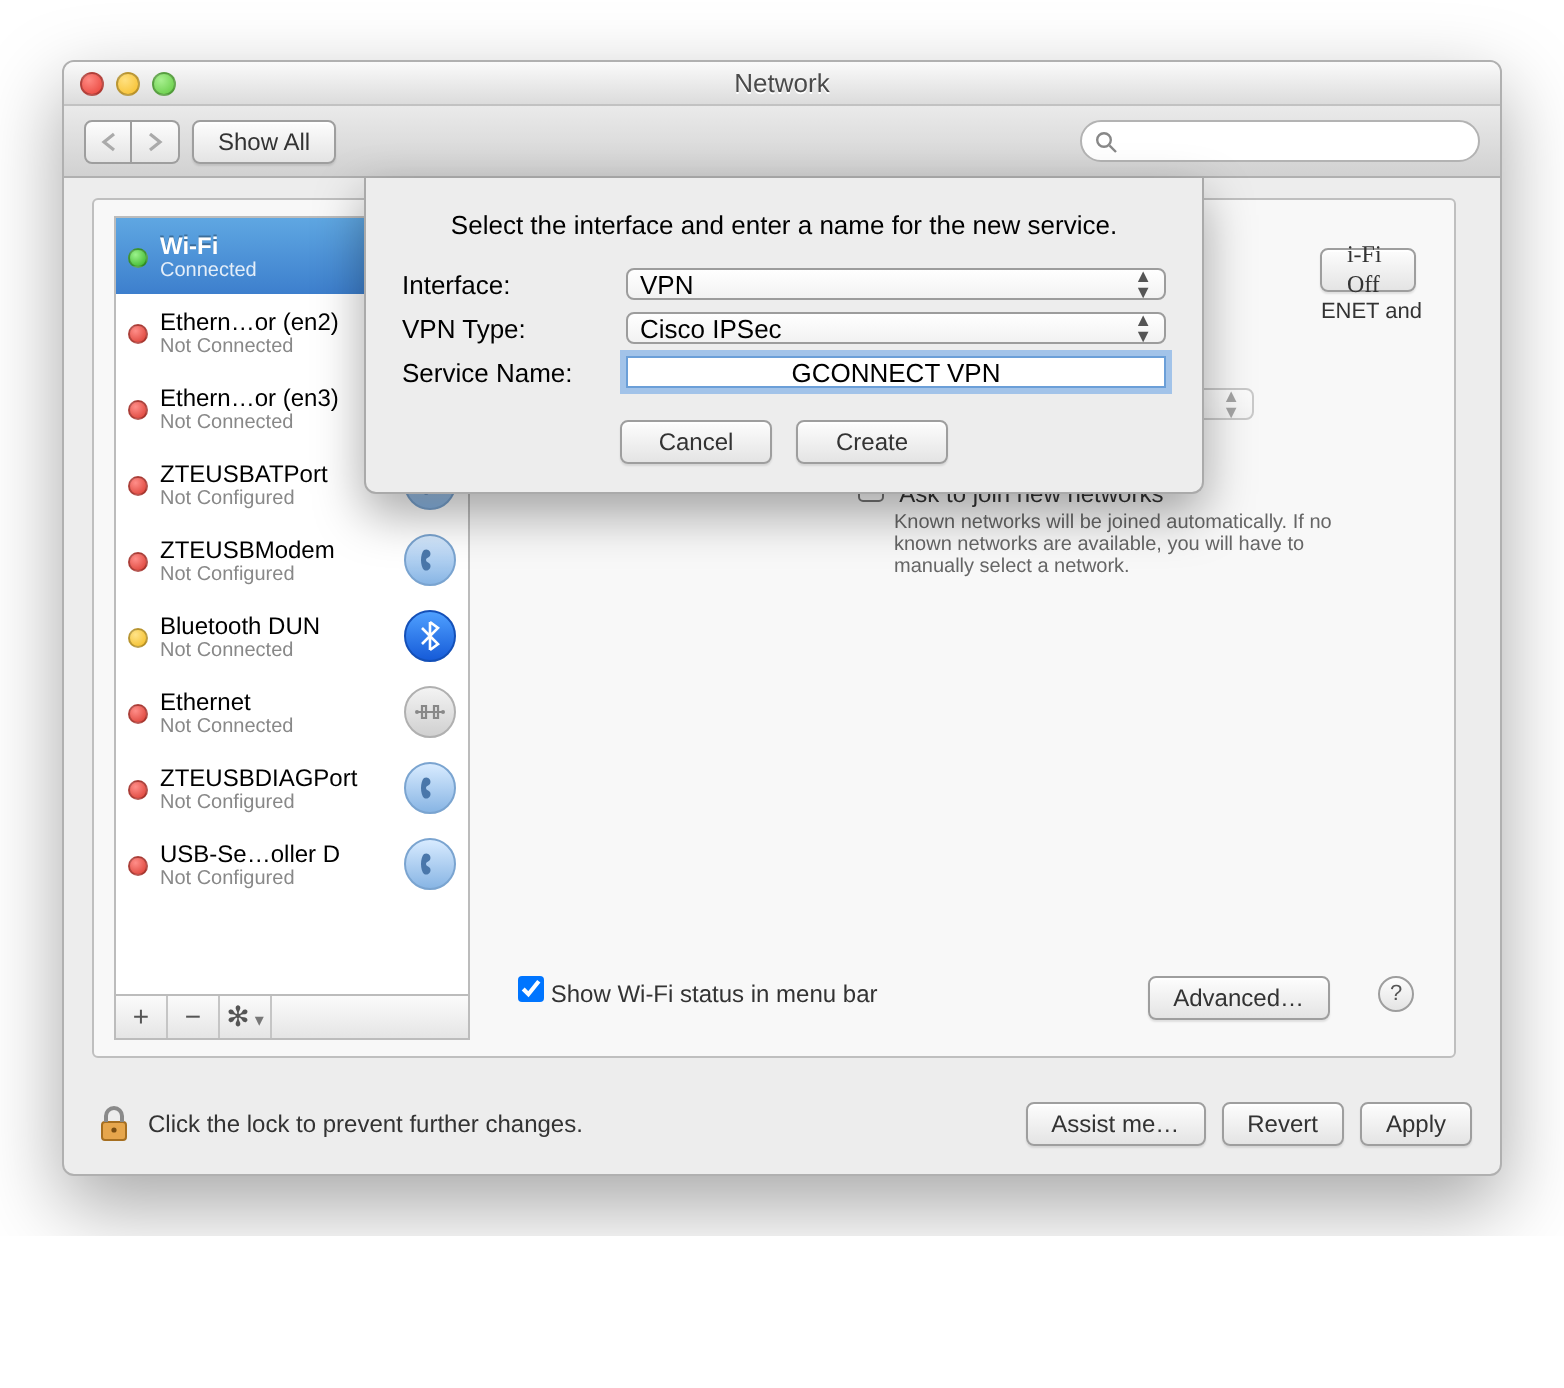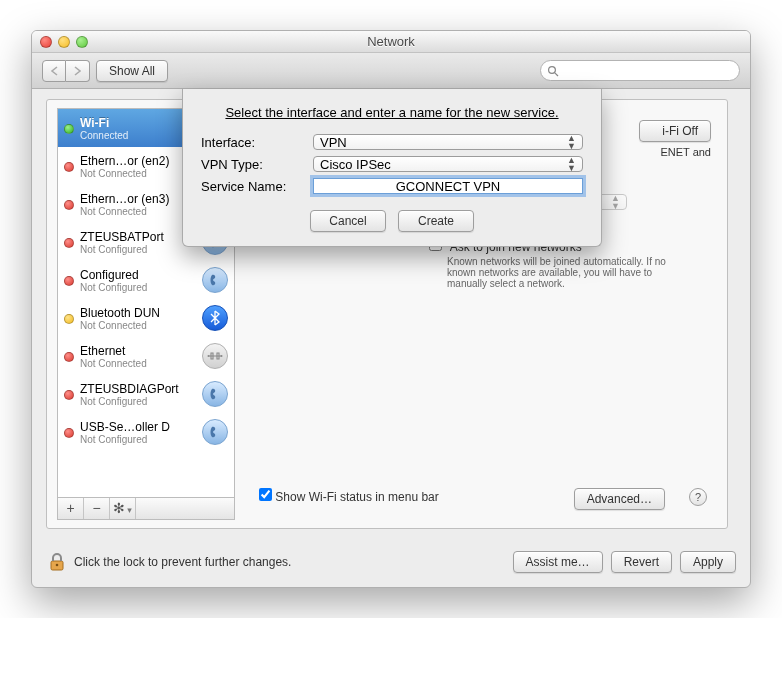--- a/index.html
+++ b/index.html
@@ -143,21 +143,21 @@
     position: absolute;
     top: 58px; left: 150px; width: 420px;
     background: #ededed;
     border: 1px solid #aaa;
     border-top: none;
     border-radius: 0 0 6px 6px;
     box-shadow: 0 10px 25px rgba(0,0,0,0.35);
     padding: 16px 18px 14px 18px;
     z-index: 50;
   }
-  .sheet .msg { text-align:center; font-size:13px; margin-bottom:14px;text-decoration:underline;}
+  .sheet .msg { text-align:center; font-size:13px; margin-bottom:14px;}
   .srow { display:flex; align-items:center; margin:6px 0; gap:8px;}
   .srow .sl { width:104px; text-align:left; font-size:13px;}
   .popup, .txtinp {
     flex:1; height:16px; border:1px solid #9c9c9c; border-radius:4px;
     background: linear-gradient(#fff,#f2f2f2);
     padding: 0 6px; font-size:13px; display:flex;align-items:center;justify-content:space-between;
   }
   .popup .carets { font-size:9px; color:#555; line-height:8px; display:flex; flex-direction:column;}
   .txtinp {
     background:#fff; border-radius:0;
@@ -250,21 +250,21 @@
             </div>
             <div class="ic phone-ic">
               <svg width="14" height="14" viewBox="0 0 14 14">
                   <path d="M4 2 C2 4 2 10 4 12 C6 13 8 11 7 9 C6 8 5 8 5 7 C5 6 6 6 7 5 C8 3 6 1 4 2 Z" fill="#4a77aa"></path>
                 </svg>
             </div>
           </div>
           <div class="item">
             <span class="status-dot status-red"></span>
             <div class="txt">
-              <div class="name">Configured</div>
+              <div class="name">ZTEUSBModem</div>
               <div class="sub">Not Configured</div>
             </div>
             <div class="ic phone-ic">
               <svg width="14" height="14" viewBox="0 0 14 14">
                   <path d="M4 2 C2 4 2 10 4 12 C6 13 8 11 7 9 C6 8 5 8 5 7 C5 6 6 6 7 5 C8 3 6 1 4 2 Z" fill="#4a77aa"></path>
                 </svg>
             </div>
           </div>
           <div class="item">
             <span class="status-dot status-yellow"></span>
@@ -319,21 +319,21 @@
         </div>
         <div class="listbar">
           <div class="lb">+</div>
           <div class="lb">−</div>
           <div class="lb gear">✻</div>
         </div>
       </div>
 
       <div class="main">
         <div style="position:absolute; right:6px; top:12px;">
-            <div class="btn" style="width:72px;justify-content:flex-end;">i-Fi Off</div>
+            <div class="btn" style="width:48px;justify-content:flex-end;font-family:Liberation Serif, serif;">i-Fi Off</div>
             <div style="font-size:11px; color:#333; text-align:right; margin-top:4px;">ENET and</div>
         </div>
 
         <div style="position:absolute; left:30px; top:86px; display:flex; align-items:center; gap:8px; color:#bbb;">
           <span style="width:110px;text-align:right;">Network Name:</span>
           <div class="popup" style="width:230px; opacity:0.5;">
             <span></span>
             <span class="carets">
                 <span>▲</span>
                 <span>▼</span>

